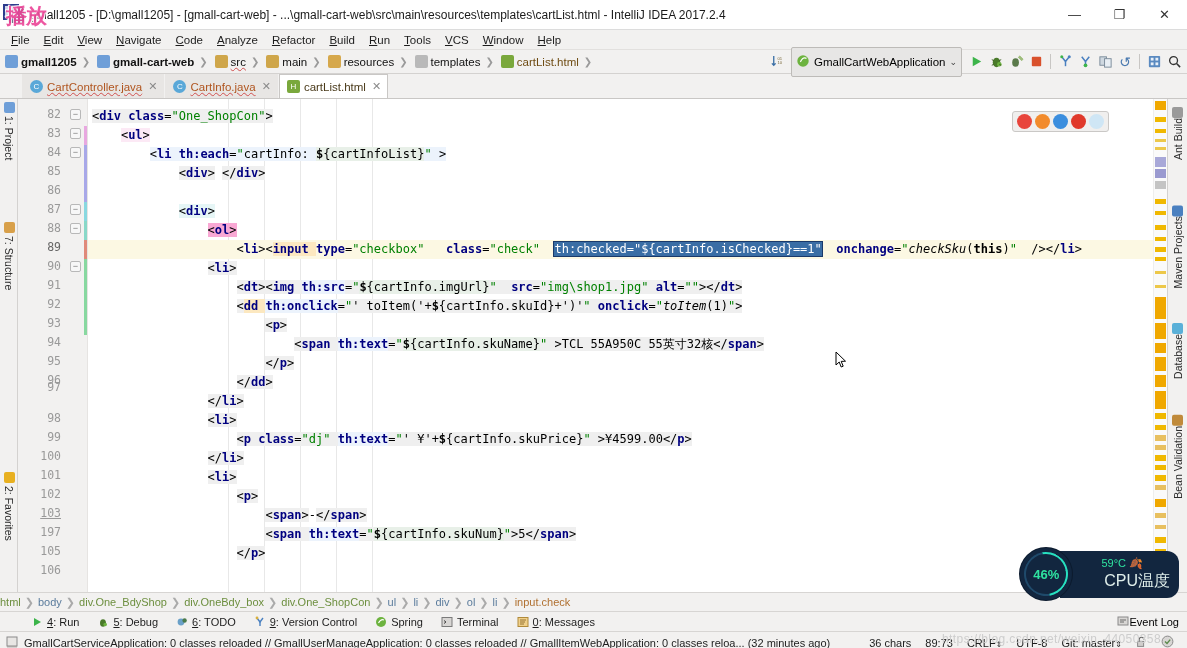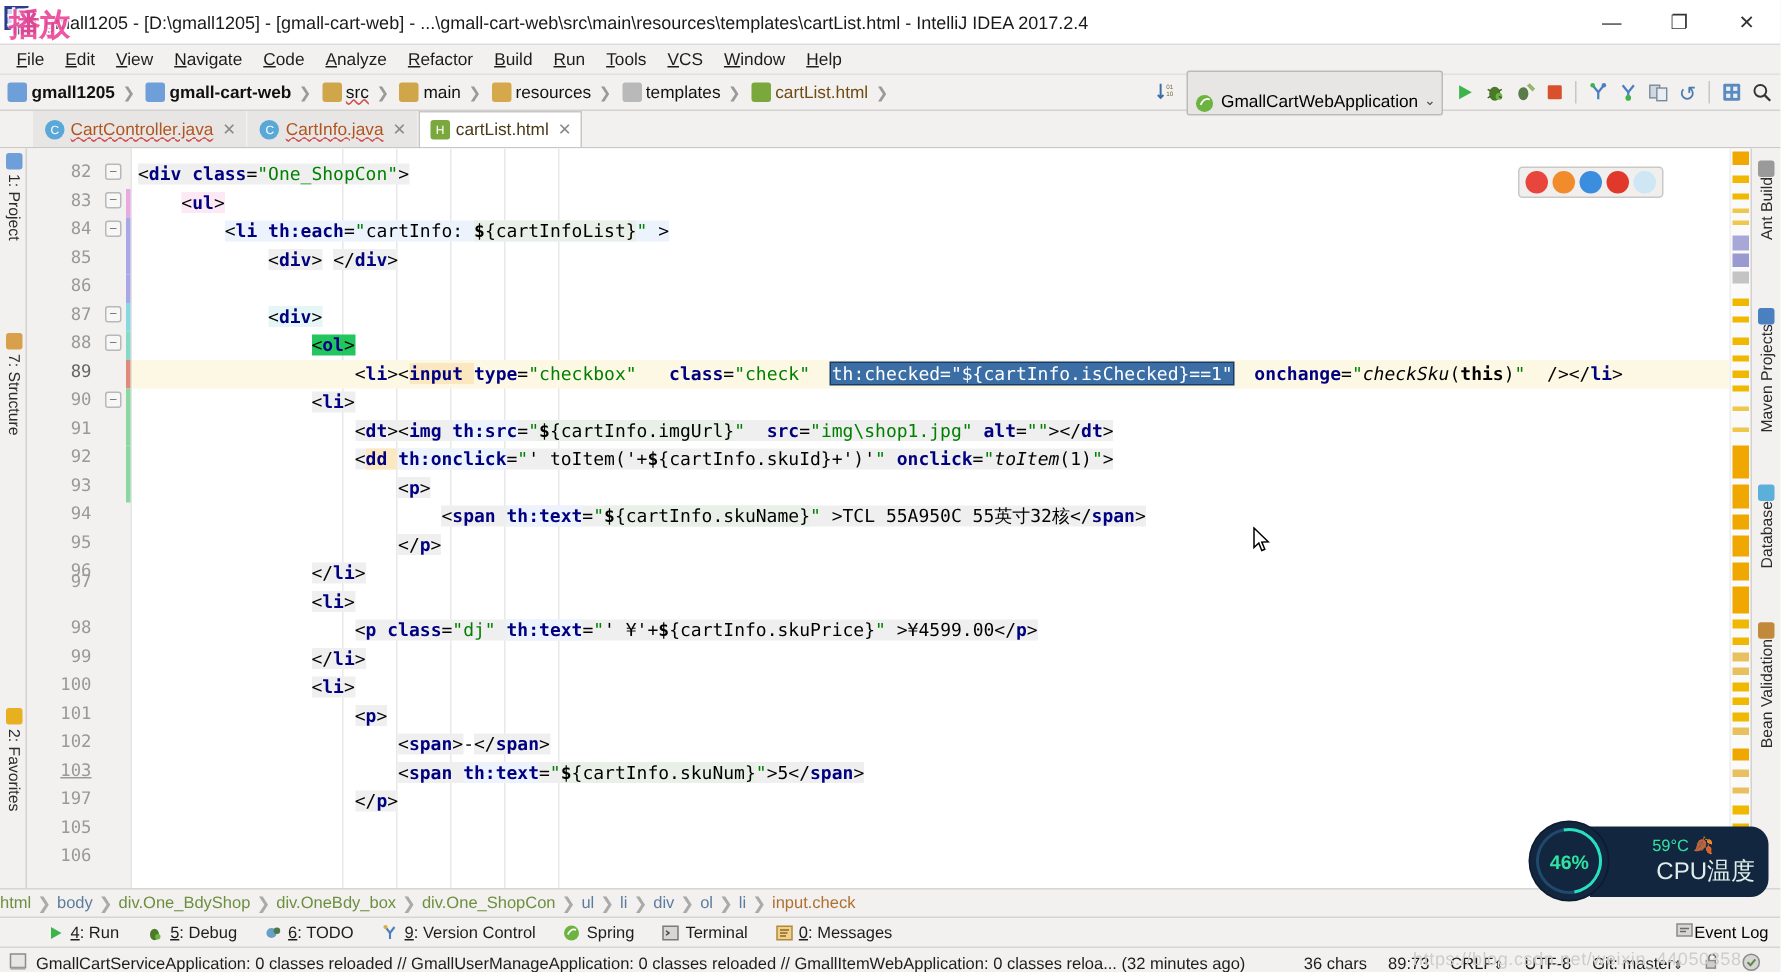--- a/index.html
+++ b/index.html
@@ -45,21 +45,21 @@
   .crumb{ display:flex;align-items:center;font-size:11.5px;padding:0 1px;white-space:nowrap; }
   .crumb .cb-ico{ width:13px;height:13px;margin-right:3px;flex:none;border-radius:2px; }
   .crumb .cb-txt{ color:#111; }
   .crumb.bold .cb-txt{ font-weight:bold; }
   .crumb .sep{ margin:0 5px;color:#9a9a9a;font-size:10px; }
   .crumb.file .cb-txt{ color:#6f4c13; }
   .wavy{ text-decoration:underline; text-decoration-style:wavy;
          text-decoration-color:#d05050; text-decoration-thickness:1px; }
   #run-area{ margin-left:auto;display:flex;align-items:center;padding-right:4px;gap:2px; }
   #runcfg{
-    display:flex;height:19px;background:#e7e6e5;
+    display:flex;align-items:center;height:19px;background:#e7e6e5;
     border:1px solid #bdbbb8;border-radius:2px;padding:14px 4px;margin:0 3px;
   }
   #runcfg .rc-txt{ font-size:11.5px;margin:0 4px; }
   .tb-ico{ width:18px;height:18px;display:flex;align-items:center;justify-content:center;
            font-size:11px;flex:none; }
   .tb-sep{ width:1px;height:15px;background:#c8c6c4;margin:0 3px; }
   
   #tabbar{ height:25px;background:#f2f1f0;display:flex;align-items:flex-end;
            padding-left:22px;border-bottom:1px solid #c9c7c5; }
   .etab{ display:flex;align-items:center;height:24px;padding:0 6px 0 7px;
@@ -413,28 +413,29 @@
     <div class="indent-guide" style="left:212px"></div>
     <div class="indent-guide" style="left:248px"></div>
     <div class="indent-guide" style="left:284px"></div>
     <div id="code-lines" style="top: 8px;">
         <div class="cline"><span class="tagbg"><span class="br">&lt;</span><span class="tg">div </span><span class="at">class</span><span class="br">=</span><span class="st">"One_ShopCon"</span><span class="br">&gt;</span></span></div>
         <div class="cline">    <span class="tagbg" style="background:#fce9f5"><span class="br">&lt;</span><span class="tg">ul</span><span class="br">&gt;</span></span></div>
         <div class="cline">        <span class="attbg"><span class="br">&lt;</span><span class="tg">li </span><span class="at">th:each</span><span class="br">=</span><span class="st">"</span><span class="tx">cartInfo: </span><span class="hlbg"><span class="tx" style="font-weight:bold">$</span><span class="tx">{cartInfoList}</span></span><span class="st">"</span> <span class="br">&gt;</span></span></div>
         <div class="cline">            <span class="tagbg"><span class="br">&lt;</span><span class="tg">div</span><span class="br">&gt;</span></span> <span class="tagbg"><span class="br">&lt;/</span><span class="tg">div</span><span class="br">&gt;</span></span></div>
         <div class="cline"></div>
         <div class="cline">            <span class="tagbg" style="background:#e6f6f6"><span class="br">&lt;</span><span class="tg">div</span><span class="br">&gt;</span></span></div>
-        <div class="cline">                <span class="tagbg" style="background:#22c55e"><span class="br">&lt;</span><span class="tg">ol</span><span class="br">&gt;</span></span></div>
+        <div class="cline">                <span class="tagbg" style="background:#f9a8d4"><span class="br">&lt;</span><span class="tg">ol</span><span class="br">&gt;</span></span></div>
         <div class="cline hl" style="margin-left: -4px; padding-left: 8px;">                    <span class="br">&lt;</span><span class="tg">li</span><span class="br">&gt;&lt;</span><span class="tg" style="background:#fce8c0">input </span><span class="at">type</span><span class="br">=</span><span class="st">"checkbox"</span>   <span class="at">class</span><span class="br">=</span><span class="st">"check"</span>  <span class="sel selbox">th:checked="${cartInfo.isChecked}==1"</span>  <span class="at">onchange</span><span class="br">=</span><span class="st">"</span><span class="js">checkSku</span><span class="tx">(<span style="font-weight:bold">this</span>)</span><span class="st">"</span>  <span class="br">/&gt;&lt;/</span><span class="tg">li</span><span class="br">&gt;</span></div>
         <div class="cline">                <span class="tagbg"><span class="br">&lt;</span><span class="tg">li</span><span class="br">&gt;</span></span></div>
         <div class="cline">                    <span class="tagbg"><span class="br">&lt;</span><span class="tg">dt</span><span class="br">&gt;&lt;</span><span class="tg">img </span><span class="at" style="background:#ecf3fc">th:src</span><span class="br">=</span><span class="st">"</span><span class="hlbg"><span style="font-weight:bold">$</span>{cartInfo.imgUrl}</span><span class="st">"</span>  <span class="at">src</span><span class="br">=</span><span class="st">"img\shop1.jpg"</span> <span class="at">alt</span><span class="br">=</span><span class="st">""</span><span class="br">&gt;&lt;/</span><span class="tg">dt</span><span class="br">&gt;</span></span></div>
         <div class="cline">                    <span class="tagbg"><span class="br">&lt;</span><span class="tg" style="background:#fce8c0">dd </span><span class="at" style="background:#ecf3fc">th:onclick</span><span class="br">=</span><span class="st">"</span><span class="tx">' toItem('+<span style="font-weight:bold">$</span>{cartInfo.skuId}+')'</span><span class="st">"</span> <span class="at">onclick</span><span class="br">=</span><span class="st">"</span><span class="js">toItem</span><span class="tx">(1)</span><span class="st">"</span><span class="br">&gt;</span></span></div>
         <div class="cline">                        <span class="tagbg"><span class="br">&lt;</span><span class="tg">p</span><span class="br">&gt;</span></span></div>
         <div class="cline">                            <span class="tagbg"><span class="br">&lt;</span><span class="tg">span </span><span class="at" style="background:#ecf3fc">th:text</span><span class="br">=</span><span class="st">"</span><span class="hlbg"><span style="font-weight:bold">$</span>{cartInfo.skuName}</span><span class="st">"</span> <span class="br">&gt;</span><span class="tx">TCL 55A950C 55英寸32核</span><span class="br">&lt;/</span><span class="tg">span</span><span class="br">&gt;</span></span></div>
         <div class="cline">                        <span class="tagbg"><span class="br">&lt;/</span><span class="tg">p</span><span class="br">&gt;</span></span></div>
+        <div class="cline">                    <span class="tagbg"><span class="br">&lt;/</span><span class="tg">dd</span><span class="br">&gt;</span></span></div>
         <div class="cline">                <span class="tagbg"><span class="br">&lt;/</span><span class="tg">li</span><span class="br">&gt;</span></span></div>
         <div class="cline">                <span class="tagbg"><span class="br">&lt;</span><span class="tg">li</span><span class="br">&gt;</span></span></div>
         <div class="cline">                    <span class="tagbg"><span class="br">&lt;</span><span class="tg">p </span><span class="at">class</span><span class="br">=</span><span class="st">"dj"</span> <span class="at" style="background:#ecf3fc">th:text</span><span class="br">=</span><span class="st">"</span><span class="tx">' ¥'+<span style="font-weight:bold">$</span>{cartInfo.skuPrice}</span><span class="st">"</span> <span class="br">&gt;</span><span class="tx">¥4599.00</span><span class="br">&lt;/</span><span class="tg">p</span><span class="br">&gt;</span></span></div>
         <div class="cline">                <span class="tagbg"><span class="br">&lt;/</span><span class="tg">li</span><span class="br">&gt;</span></span></div>
         <div class="cline">                <span class="tagbg"><span class="br">&lt;</span><span class="tg">li</span><span class="br">&gt;</span></span></div>
         <div class="cline">                    <span class="tagbg"><span class="br">&lt;</span><span class="tg">p</span><span class="br">&gt;</span></span></div>
         <div class="cline">                        <span class="tagbg"><span class="br">&lt;</span><span class="tg">span</span><span class="br">&gt;</span></span><span class="tx">-</span><span class="tagbg"><span class="br">&lt;/</span><span class="tg">span</span><span class="br">&gt;</span></span></div>
         <div class="cline">                        <span class="tagbg"><span class="br">&lt;</span><span class="tg">span </span><span class="at" style="background:#ecf3fc">th:text</span><span class="br">=</span><span class="st">"</span><span class="hlbg"><span style="font-weight:bold">$</span>{cartInfo.skuNum}</span><span class="st">"</span><span class="br">&gt;</span><span class="tx">5</span><span class="br">&lt;/</span><span class="tg">span</span><span class="br">&gt;</span></span></div>
         <div class="cline">                    <span class="tagbg"><span class="br">&lt;/</span><span class="tg">p</span><span class="br">&gt;</span></span></div>
       </div>

